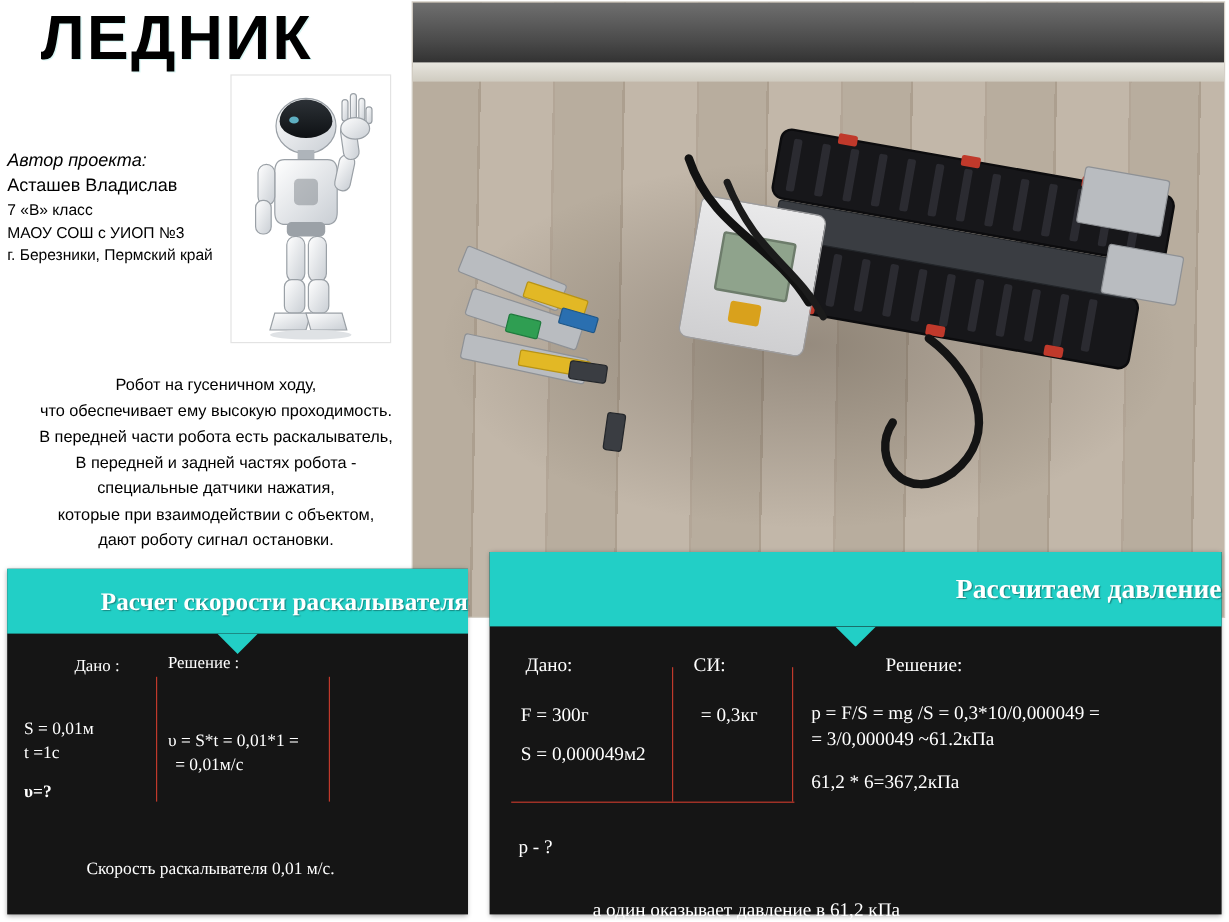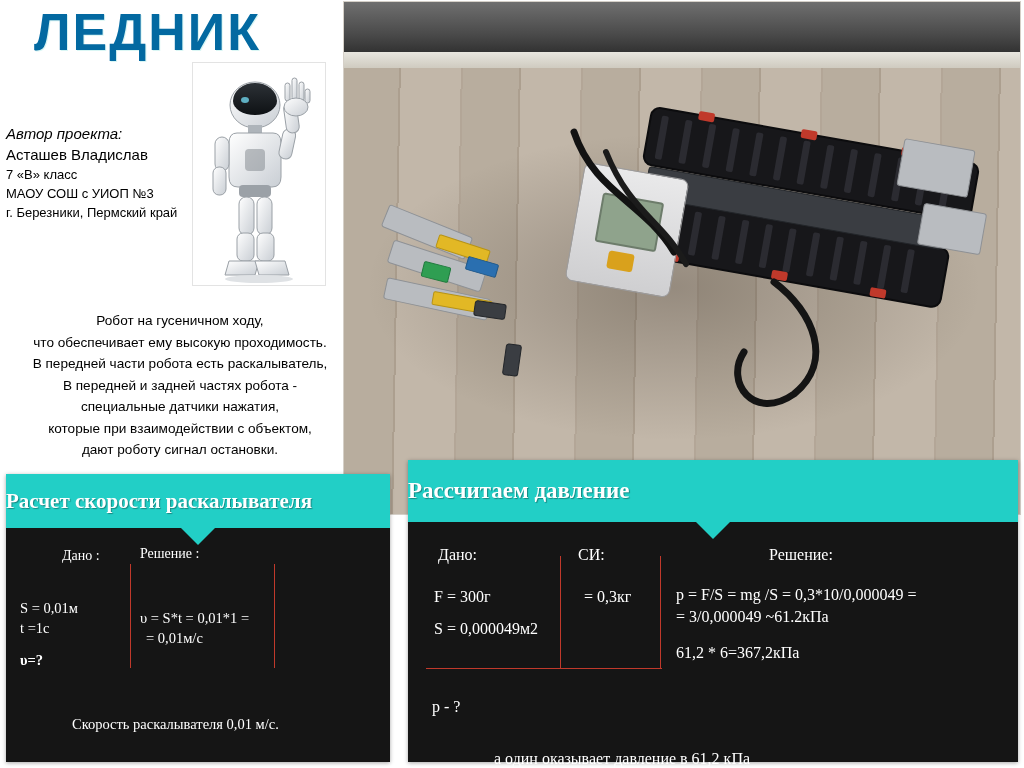--- a/index.html
+++ b/index.html
@@ -17,21 +17,21 @@
   }
 
   
   .slide-title {
     position: absolute;
     left: 34px;
     top: 2px;
     font-size: 52px;
     font-weight: bold;
     letter-spacing: 2px;
-    color: #0369a1;
+    color: #000000;
     text-shadow: 1px 1px 0 #d9f6f4;
     font-family: "Liberation Sans", sans-serif;
   }
 
   
   .author-block {
     position: absolute;
     left: 6px;
     top: 124px;
     width: 200px;
@@ -163,21 +163,21 @@
     position: absolute;
     background: #151515;
     box-shadow: 0 1px 4px rgba(0,0,0,0.35);
   }
   .card .card-head {
     position: relative;
     background: #22cfc6;
     color: #ffffff;
     font-family: "Liberation Serif", serif;
     font-weight: bold;
-    text-align: left;
+    text-align: right;
     text-shadow: 1px 1px 1px rgba(0,0,0,0.35);
   }
   .card .notch {
     position: absolute;
     left: 50%;
     bottom: -17px;
     width: 34px;
     height: 17px;
     margin-left: -17px;
     background: #22cfc6;
@@ -203,21 +203,21 @@
   #cs-result { position: absolute; left: 66px; top: 188px; font-size: 14.5px; }
   #card-speed .vline1 { position: absolute; left: 124px; top: 36px; width: 1px; height: 104px; background: #c0392b; }
   #card-speed .vline2 { position: absolute; left: 268px; top: 36px; width: 1px; height: 104px; background: #c0392b; }
 
   
   #card-pressure { left: 408px; top: 460px; width: 610px; height: 302px; }
   #card-pressure .card-head { height: 62px; line-height: 62px; font-size: 23px; }
   #card-pressure .card-body { height: 240px; font-size: 16px; border-radius: 12px; }
   #cp-given-label { position: absolute; left: 30px; top: 24px; }
   #cp-si-label    { position: absolute; left: 170px; top: 24px; }
-  #cp-sol-label   { position: absolute; left: 330px; top: 24px; margin-left: 31px; }
+  #cp-sol-label   { position: absolute; left: 330px; top: 24px; }
   #cp-f  { position: absolute; left: 26px; top: 66px; text-align: right; }
   #cp-s  { position: absolute; left: 26px; top: 98px; }
   #cp-si { position: absolute; left: 176px; top: 66px; }
   #cp-e1 { position: absolute; left: 268px; top: 64px; }
   #cp-e2 { position: absolute; left: 268px; top: 86px; }
   #cp-e3 { position: absolute; left: 268px; top: 122px; }
   #cp-q  { position: absolute; left: 24px; top: 176px; }
   #cp-c1 { position: absolute; left: 86px; top: 208px; }
   #cp-c2 { position: absolute; left: 86px; top: 228px; }
   #card-pressure .pv1 { position: absolute; left: 152px; top: 34px; width: 1px; height: 112px; background: #c0392b; }

